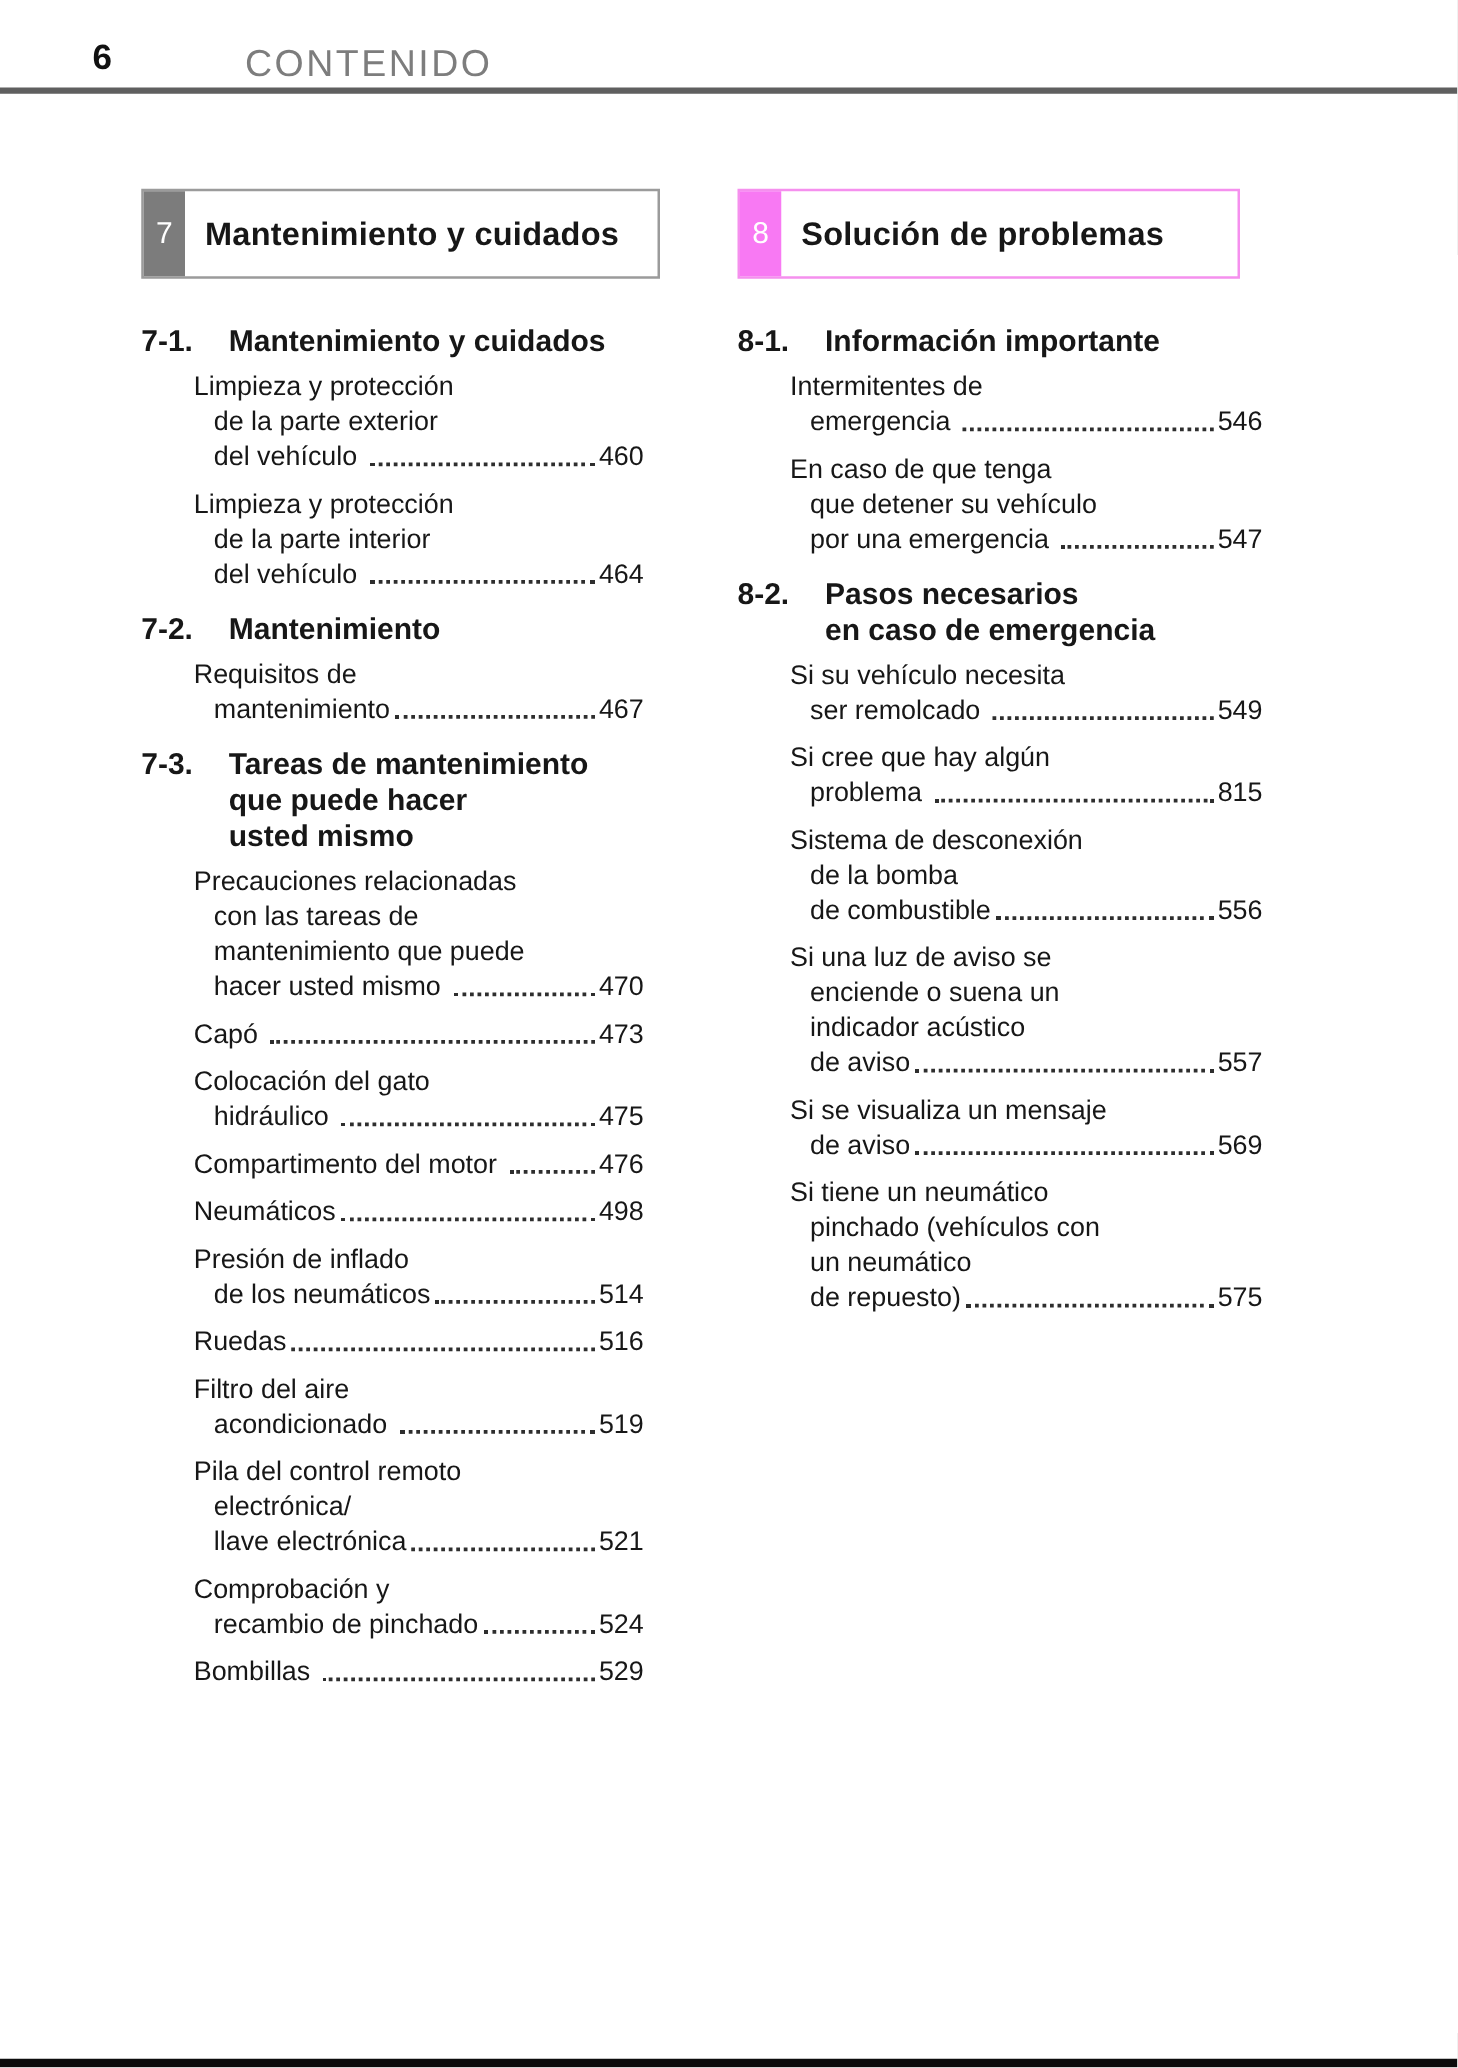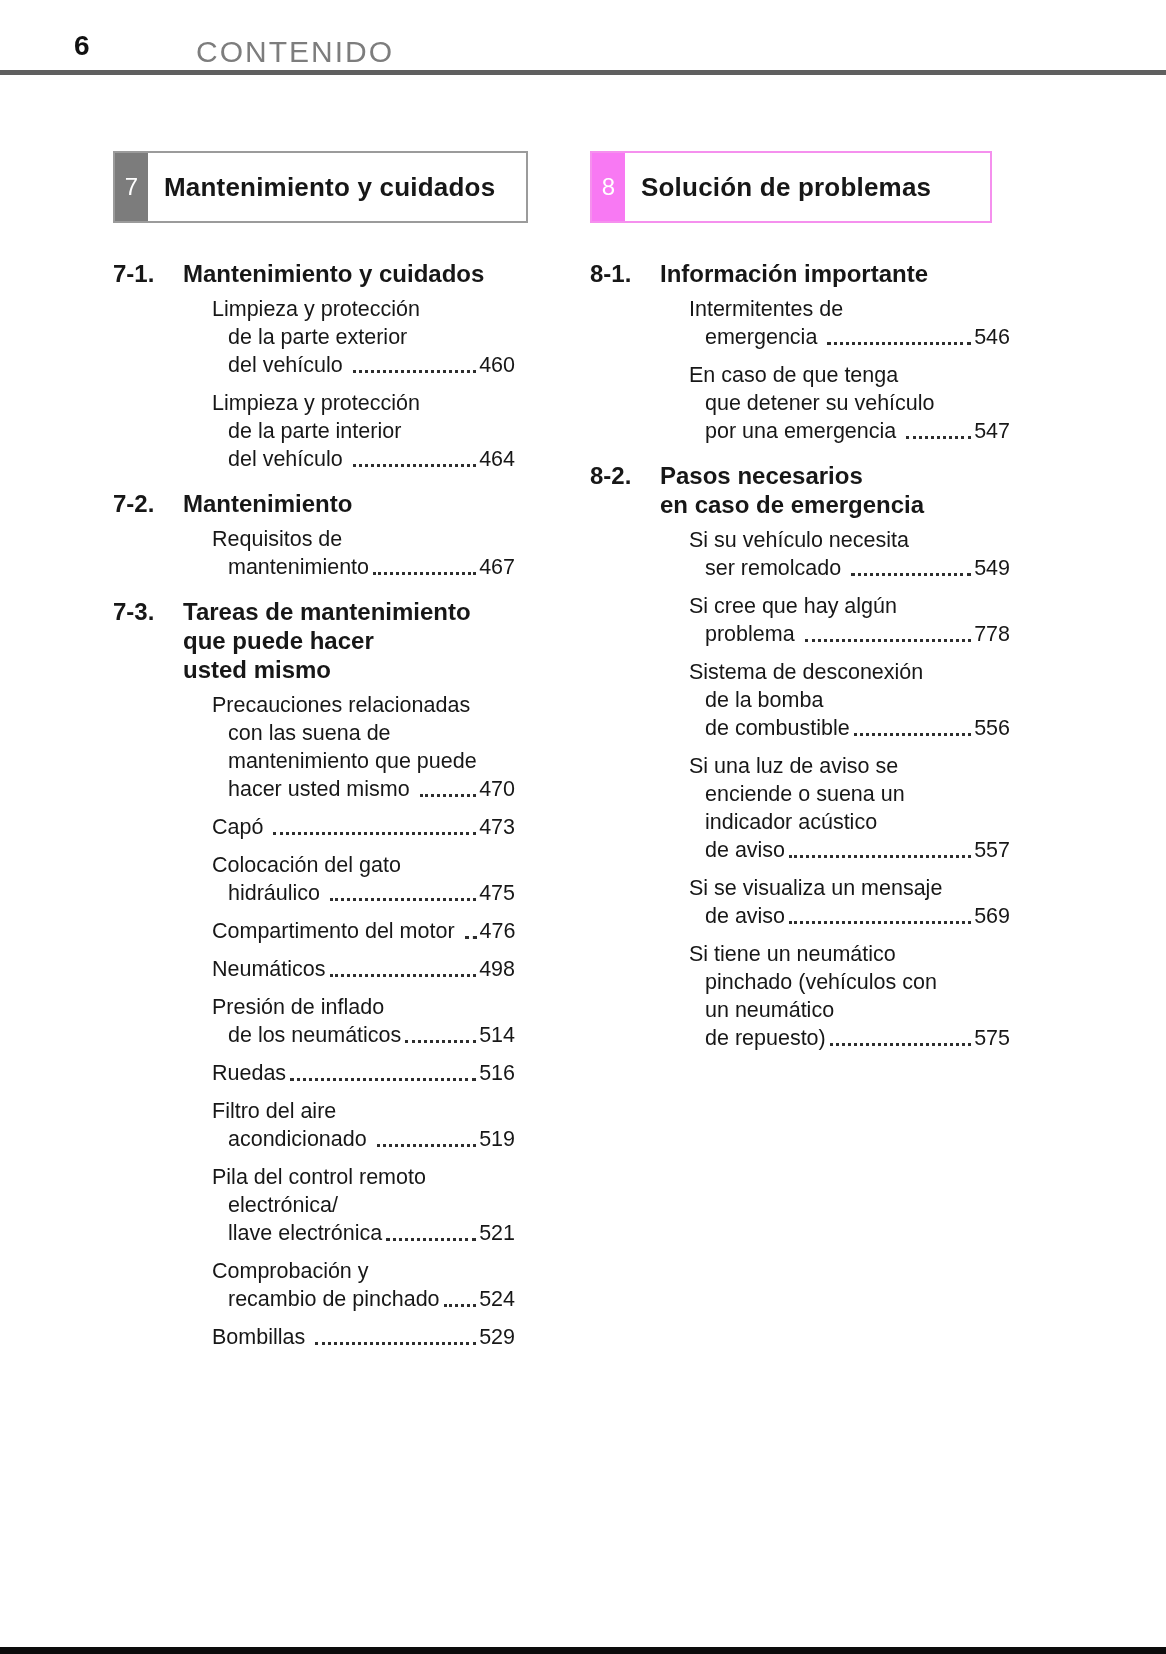--- a/index.html
+++ b/index.html
@@ -64,21 +64,21 @@
   .group:first-of-type { margin-top: 0; }
   .group-head {
     display: flex;
     font-weight: bold; font-size: 24px; line-height: 29px;
     margin-bottom: 7px;
   }
   .group-num { flex: none; width: 70px; }
   .group-title { flex: 1; }
 
   
-  .items { margin-left: 99px; }
+  .items { margin-left: 42px; }
   .item { margin-bottom: 10px; font-size: 21.5px; line-height: 28px; }
   .line.cont { padding-left: 16px; }
   .leader { display: flex; text-align: center; }
   .leader .txt { flex: none; white-space: pre; }
   .dots {
     flex: 1 1 auto;
     border-bottom: 3px dotted #2e2e2e;
     margin: 0 3px 6px 4px;
     align-self: flex-end;
     min-width: 12px;
@@ -157,21 +157,21 @@
             <span class="group-num">7-3.</span>
             <span class="group-title">
               <div class="gline">Tareas de mantenimiento</div>
               <div class="gline">que puede hacer</div>
               <div class="gline">usted mismo</div>
             </span>
           </div>
           <div class="items">
             <div class="item">
               <div class="line">Precauciones relacionadas</div>
-              <div class="line cont">con las suena de</div>
+              <div class="line cont">con las tareas de</div>
               <div class="line cont">mantenimiento que puede</div>
               <div class="line leader cont">
                 <span class="txt">hacer usted mismo </span>
                 <span class="dots"></span>
                 <span class="pg">470</span>
               </div>
             </div>
             <div class="item">
               <div class="line leader">
                 <span class="txt">Capó </span>
@@ -298,21 +298,21 @@
                 <span class="txt">ser remolcado </span>
                 <span class="dots"></span>
                 <span class="pg">549</span>
               </div>
             </div>
             <div class="item">
               <div class="line">Si cree que hay algún</div>
               <div class="line leader cont">
                 <span class="txt">problema </span>
                 <span class="dots"></span>
-                <span class="pg">778</span>
+                <span class="pg">815</span>
               </div>
             </div>
             <div class="item">
               <div class="line">Sistema de desconexión</div>
               <div class="line cont">de la bomba</div>
               <div class="line leader cont">
                 <span class="txt">de combustible</span>
                 <span class="dots"></span>
                 <span class="pg">556</span>
               </div>

